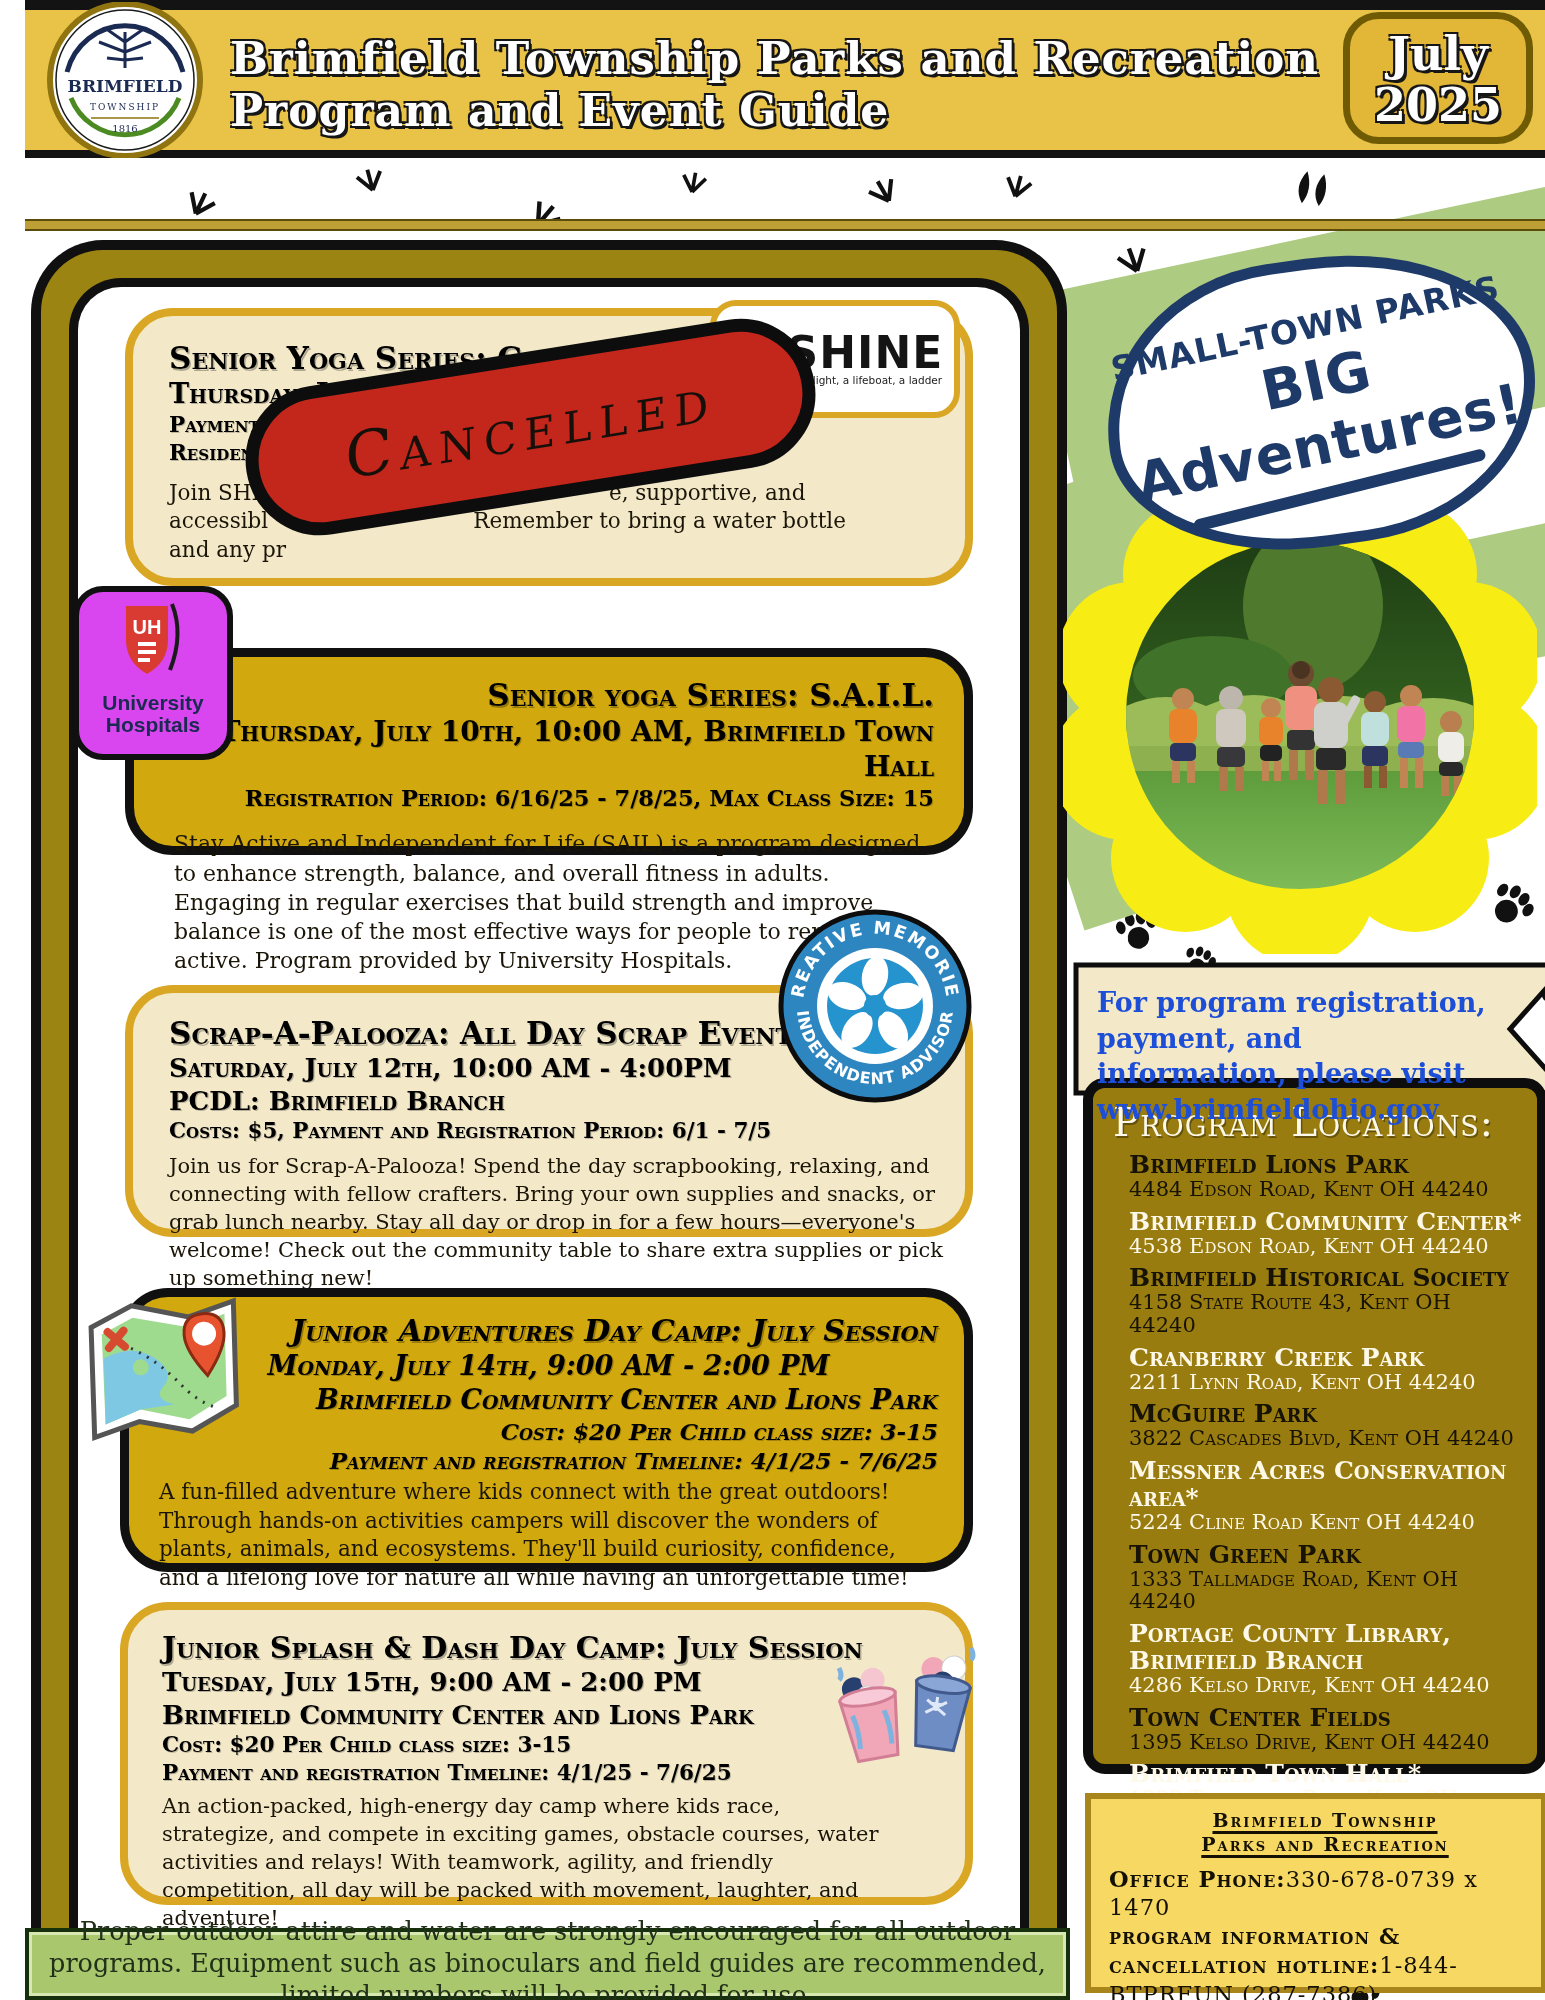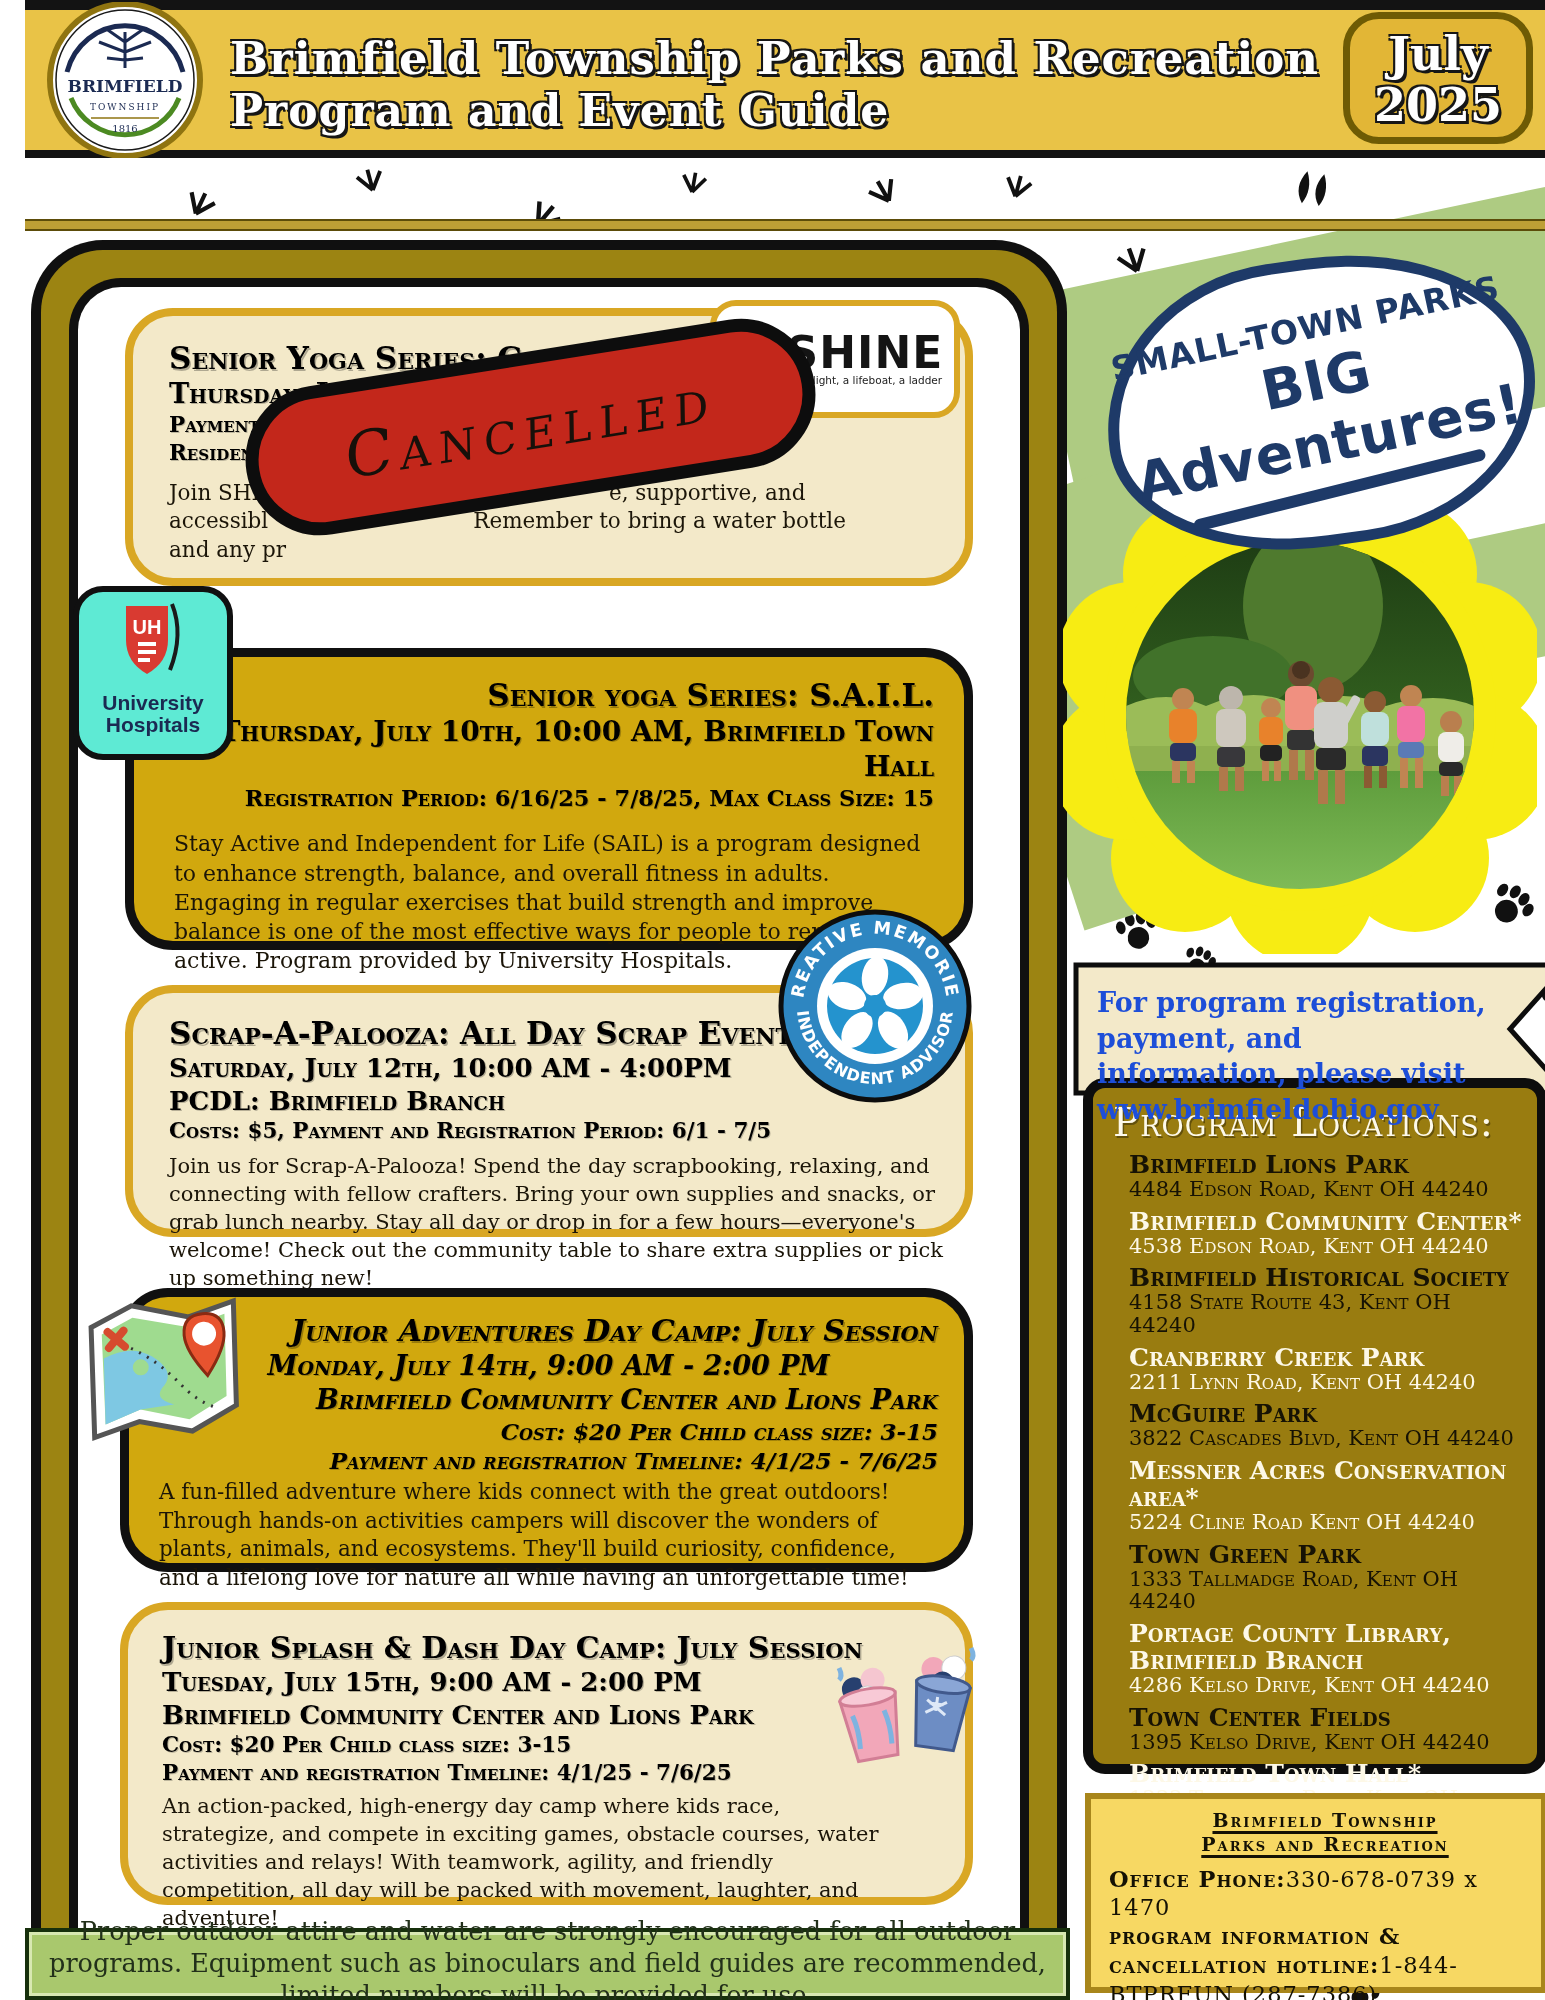--- a/index.html
+++ b/index.html
@@ -30,21 +30,21 @@
   .ev-meta{font-size:21.5px;font-weight:bold;font-variant:small-caps;line-height:1.3;text-shadow:1px 1px 0 rgba(0,0,0,.22);}
   .ev-body{font-size:21.5px;line-height:1.33;color:#1b1508;}
   
   .stamp{left:218px;top:352px;width:575px;height:150px;background:#C3271B;border:13px solid #0d0d0d;border-radius:78px;transform:rotate(-9deg);display:flex;align-items:center;justify-content:center;z-index:8;box-sizing:border-box;}
   .stamp span{font-size:62px;font-variant:small-caps;letter-spacing:8px;color:#17100a;transform:skewX(-8deg);font-weight:500;}
   
   .shine-box{left:685px;top:300px;width:250px;height:118px;background:#fff;border:6px solid #D9A724;border-radius:26px;box-sizing:border-box;z-index:6;display:flex;align-items:center;justify-content:center;gap:4px;}
   .shine-word{font-family:"DejaVu Sans",sans-serif;font-weight:900;font-size:44px;letter-spacing:1px;color:#141414;line-height:.95;}
   .shine-tag{font-family:"DejaVu Sans",sans-serif;font-size:10.5px;color:#222;}
   
-  .uh-box{left:48px;top:586px;width:160px;height:174px;background:#5eead4;border:6px solid #101010;border-radius:30px;box-sizing:border-box;z-index:6;text-align:center;}
+  .uh-box{left:48px;top:586px;width:160px;height:174px;background:#d946ef;border:6px solid #101010;border-radius:30px;box-sizing:border-box;z-index:6;text-align:center;}
   .uh-text{font-family:"Liberation Sans","DejaVu Sans",sans-serif;font-weight:bold;font-size:21px;color:#1B2A52;line-height:1.05;margin-top:2px;}
   
   .cm-badge{left:752px;top:908px;width:196px;height:196px;z-index:6;}
   
   .adv-logo{left:1080px;top:258px;width:432px;height:288px;background:#fff;border:11px solid #1E3A68;transform:rotate(-8deg);border-radius:46% 54% 48% 52% / 62% 52% 58% 48%;box-sizing:border-box;z-index:3;display:flex;flex-direction:column;align-items:center;justify-content:center;}
   .adv-inner{transform:rotate(-4deg);text-align:center;color:#1E3A68;font-family:"DejaVu Sans",sans-serif;}
   .adv-l1{font-size:33px;font-weight:800;letter-spacing:1px;}
   .adv-l2{font-size:55px;font-weight:800;letter-spacing:1px;margin-top:2px;}
   .adv-swoosh{width:300px;height:12px;background:#1E3A68;border-radius:8px;margin:10px auto 0;transform:rotate(-2deg);}
   .swath{background:#AECB82;z-index:0;}
@@ -202,21 +202,21 @@
       <text x="29" y="34" text-anchor="middle" font-family="Liberation Sans,sans-serif" font-size="20" font-weight="bold" fill="#fff">UH</text>
       <path d="M20,44 h18 M20,52 h18 M20,60 h12" stroke="#fff" stroke-width="4"></path>
       <path d="M54,4 Q66,34 52,70" stroke="#1a1a1a" stroke-width="4" fill="none"></path>
     </svg>
     <div class="uh-text">
       <div>University</div>
       <div>Hospitals</div>
     </div>
   </div>
 
-  <div class="abs card card-gold" style="left:100px;top:648px;width:848px;height:302px;padding:20px 30px 0 40px;">
+  <div class="abs card card-gold" style="left:100px;top:648px;width:848px;height:207px;padding:20px 30px 0 40px;">
     <div style="text-align:right;">
       <div class="ev-title">Senior yoga Series: S.A.I.L.</div>
       <div class="ev-sub" style="font-size:28px;">Thursday, July 10th, 10:00 AM, Brimfield Town Hall</div>
       <div class="ev-meta" style="font-size:22.5px;">Registration Period: 6/16/25 - 7/8/25, Max Class Size: 15</div>
     </div>
     <div class="ev-body" style="margin-top:16px;font-size:22px;width:760px;">Stay Active and Independent for Life (SAIL) is a program designed to enhance strength, balance, and overall fitness in adults. Engaging in regular exercises that build strength and improve balance is one of the most effective ways for people to remain active. Program provided by University Hospitals.</div>
   </div>
 
   <div class="abs card card-cream" style="left:100px;top:985px;width:848px;height:252px;padding:22px 28px 0 36px;">
     <div class="ev-title">Scrap-A-Palooza: All Day Scrap Event</div>

